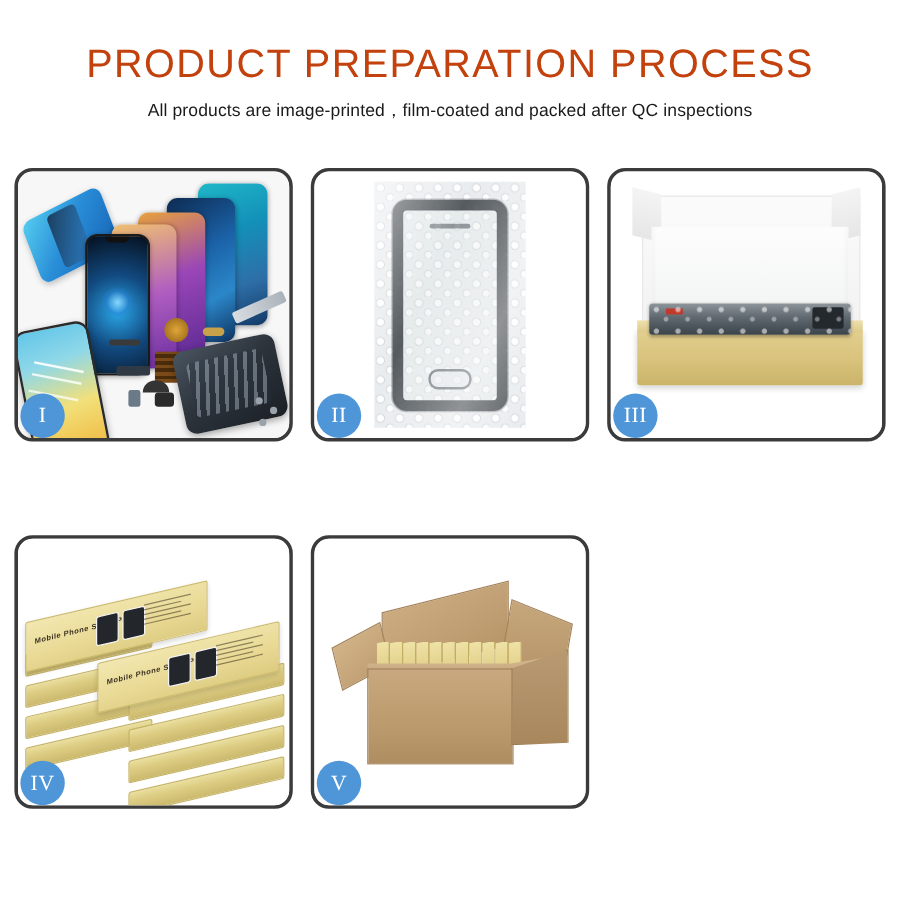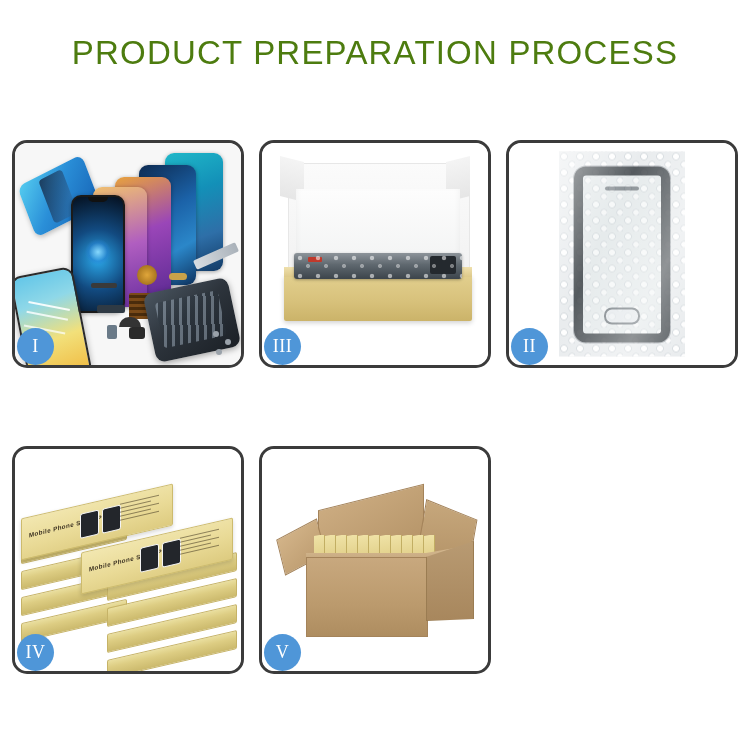--- a/index.html
+++ b/index.html
@@ -19,21 +19,21 @@
     height: 750px;
     position: relative;
     background: #ffffff;
   }
 
   
   .header { padding-top: 34px; text-align: center; }
   .title {
     font-size: 33px;
     letter-spacing: 1.2px;
-    color: #4d7c0f;
+    color: #c2410c;
     font-weight: 400;
     font-family: "Liberation Sans", sans-serif;
     white-space: nowrap;
   }
   .subtitle {
     margin-top: 11px;
     font-size: 14.6px;
     color: #1a1a1a;
     letter-spacing: 0.1px;
     white-space: nowrap;
@@ -373,20 +373,21 @@
     background: radial-gradient(ellipse at center, rgba(0,0,0,.16), rgba(0,0,0,0) 70%);
   }
 </style>
 </head>
 <body>
 
 <div class="page">
 
   <div class="header">
     <div class="title">PRODUCT PREPARATION PROCESS</div>
+    <div class="subtitle">All products are image-printed，film-coated and packed after QC inspections</div>
   </div>
 
   <div class="grid">
 
     <div class="panel">
       <div class="panel-inner p1">
         <div class="blue-film"></div>
         <div class="fan">
           <div class="scr s5"></div>
           <div class="scr s4"></div>
@@ -415,47 +416,47 @@
             <i></i>
             <i></i>
             <i></i>
           </div>
         <div class="tweezer"></div>
       </div>
       <div class="badge">I</div>
     </div>
 
     <div class="panel">
+      <div class="panel-inner p2">
+        <div class="wrap-sheet">
+          <div class="wrap-screen">
+            <div class="wrap-speaker"></div>
+            <div class="wrap-home"></div>
+          </div>
+          <div class="wrap-gloss"></div>
+        </div>
+      </div>
+      <div class="badge">II</div>
+    </div>
+
+    <div class="panel">
       <div class="panel-inner p3">
         <div class="k-back"></div>
         <div class="k-lid-l"></div>
         <div class="k-lid-r"></div>
         <div class="foam"></div>
         <div class="k-tray">
           <div class="k-tray-top"></div>
           <div class="k-screen">
             <span class="k-label"></span>
             <span class="k-dark"></span>
           </div>
         </div>
       </div>
       <div class="badge">III</div>
-    </div>
-
-    <div class="panel">
-      <div class="panel-inner p2">
-        <div class="wrap-sheet">
-          <div class="wrap-screen">
-            <div class="wrap-speaker"></div>
-            <div class="wrap-home"></div>
-          </div>
-          <div class="wrap-gloss"></div>
-        </div>
-      </div>
-      <div class="badge">II</div>
     </div>
 
     <div class="panel">
       <div class="panel-inner p4">
         <div class="stack">
 
           <div class="slab" style="left:2px;  top:62px;  width:104px;"></div>
           <div class="slab" style="left:2px;  top:88px;  width:104px;"></div>
           <div class="slab" style="left:2px;  top:114px; width:104px;"></div>
           <div class="slab" style="left:2px;  top:140px; width:104px;"></div>

